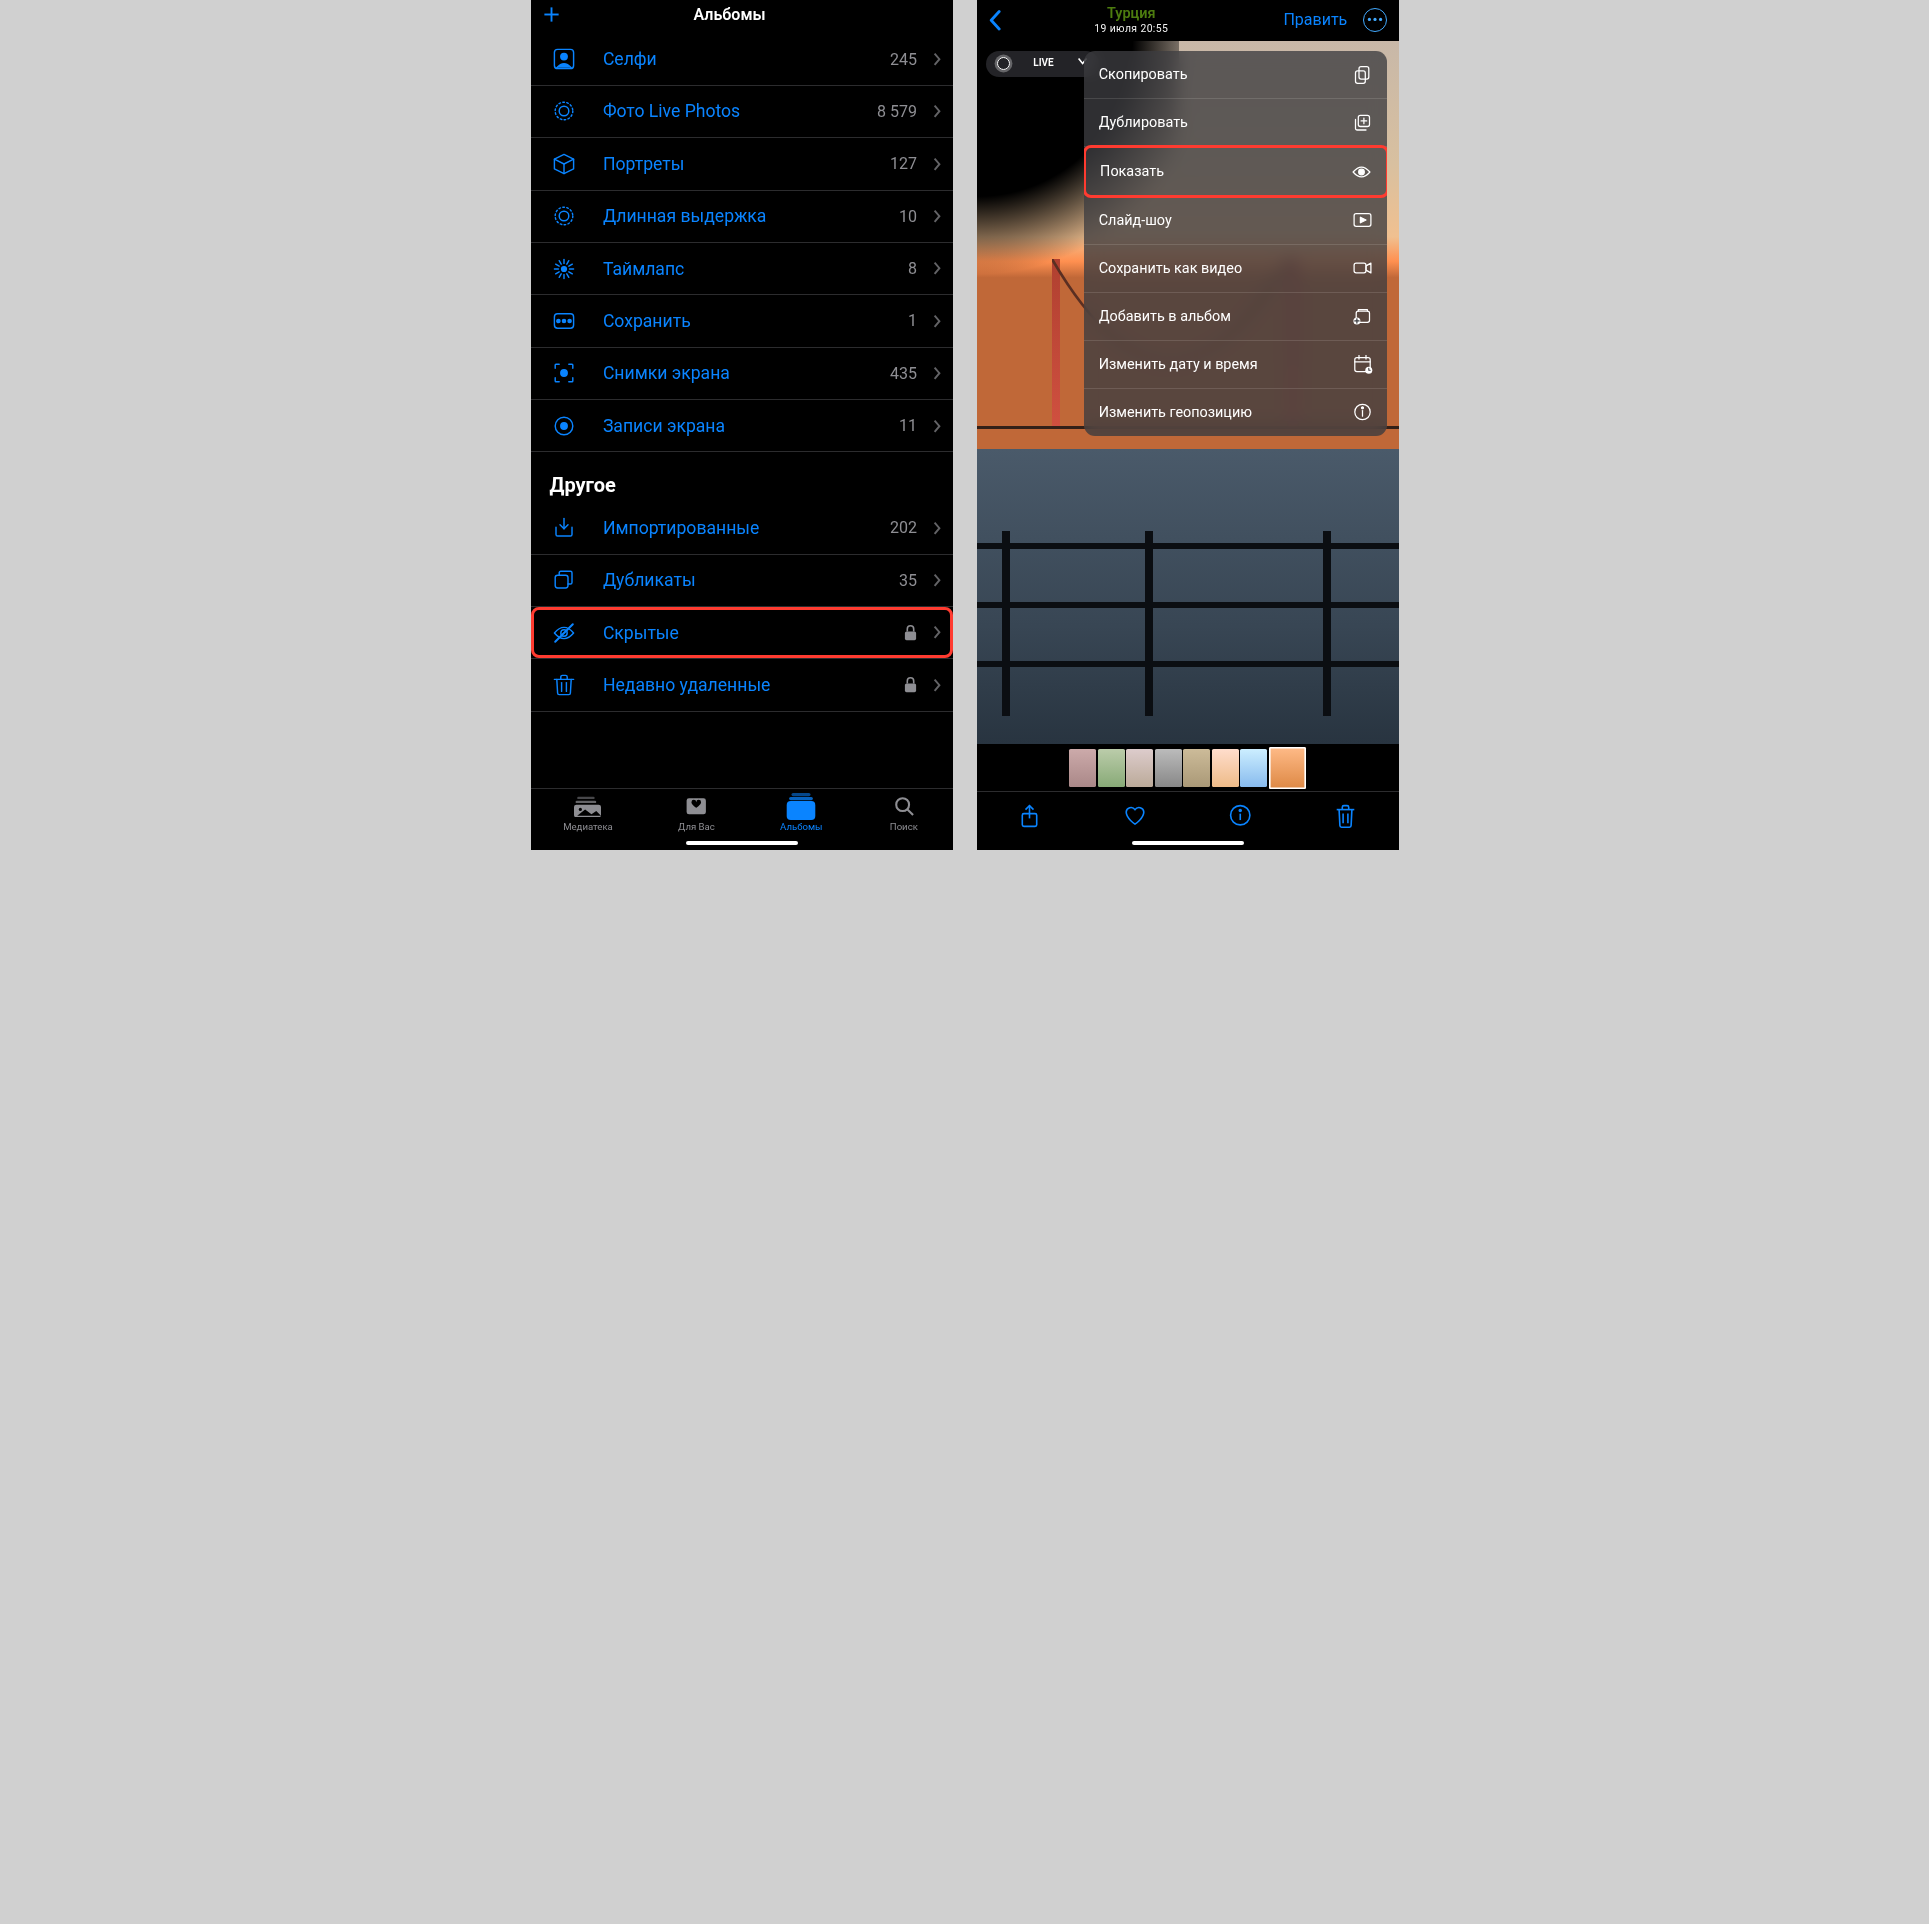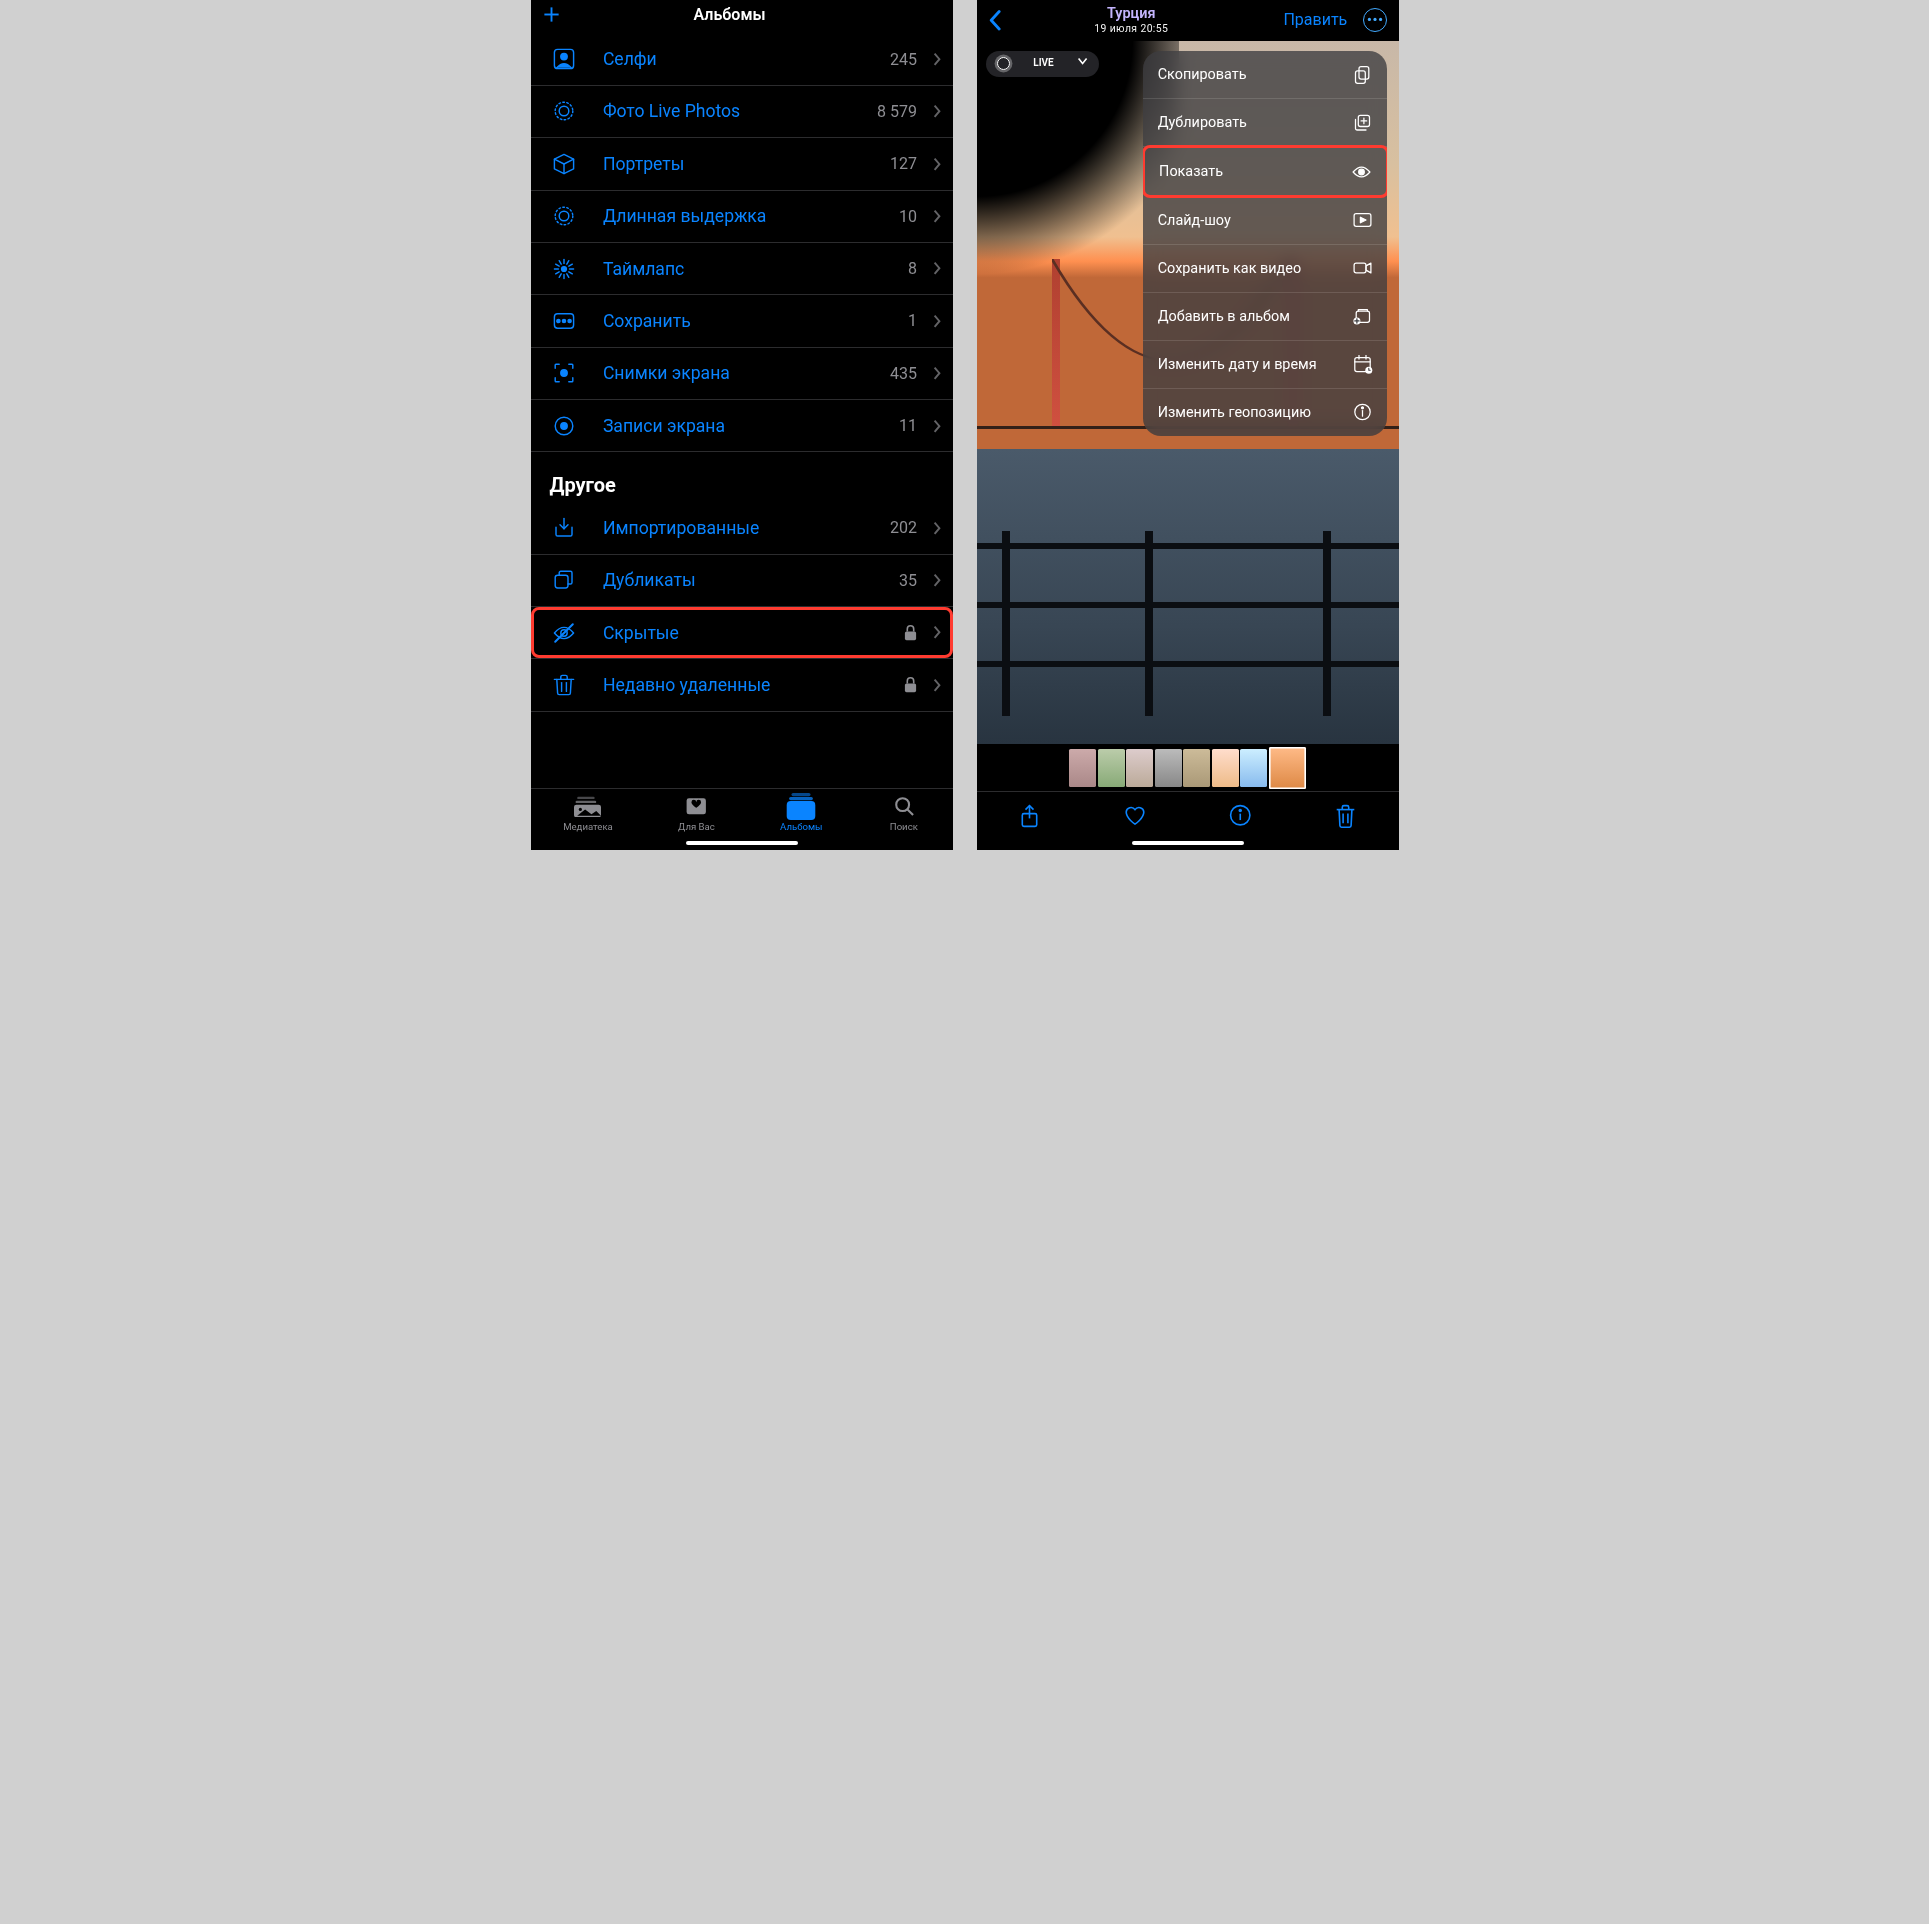--- a/index.html
+++ b/index.html
@@ -26,21 +26,21 @@
   .tab { display:flex; flex-direction:column; align-items:center; color:#8e8e93; font-size:9.6px; gap:3.2px; }
   .tab.active { color:#0a84ff; }
   .tab .ti { width:32px; height:24px; display:flex; align-items:center; justify-content:center; }
   .homebar { height:14.4px; display:flex; justify-content:center; align-items:center; background:#000; }
   .homebar div { width:112px; height:4px; background:#fff; border-radius:2.4px; }
   
   
   .hdr-r { display:flex; align-items:center; justify-content:space-between; padding:4.8px 11.2px 6.4px; }
   .back { color:#0a84ff; font-size:26px; }
   .hdr-center { text-align:center; }
-  .ptitle { color:#c4b5fd; font-size:14.4px; font-weight:600; }
+  .ptitle { color:#4d7c0f; font-size:14.4px; font-weight:600; }
   .psub { color:#fff; font-size:10.4px; opacity:.95; letter-spacing:0.4px; }
   .hdr-actions { display:flex; align-items:center; gap:16px; }
   .edit { color:#0a84ff; font-size:16px;margin-left:23px; }
   .more { width:24px; height:24px; border-radius:50%; border:1.6px solid #42aaff; display:flex; align-items:center; justify-content:center; color:#42aaff; font-size:14.4px; letter-spacing:0.8px; }
   
   .photo-area { flex:1; position:relative; background:#000; overflow:hidden; }
   .sky { position:absolute; left:0; right:0; top:0; height:58%; background:linear-gradient(#c8b8a8 0%, #d8c0a0 30%, #f0c090 48%, #ff9050 54%, #c06838 58%); }
   .sea { position:absolute; left:0; right:0; top:58%; bottom:0; background:linear-gradient(#4a5a6a, #384654 60%, #283440); }
   .bridge { position:absolute; top:31%; left:0; right:0; height:28%; }
   .bridge .tower { position:absolute; width:8px; background:linear-gradient(#b04030,#d05040); top:0; bottom:14%; }
@@ -51,21 +51,21 @@
   .bridge .cable svg { width:100%; height:100%; }
   .rail { position:absolute; left:0; right:0; bottom:4%; height:30%; }
   .rail .bar { position:absolute; left:0; right:0; height:5.6px; background:#0b0e12; }
   .rail .b1{ top:18%; } .rail .b2{ top:46%; } .rail .b3{ top:74%; }
   .rail .post { position:absolute; width:8px; top:12%; bottom:0; background:#0b0e12; }
   .vignette { position:absolute; left:0; top:0; width:48%; height:36%; background:radial-gradient(circle at 0 0, #000 0, #000 48%, transparent 72%); }
   
   .live-badge { position:absolute; top:9.6px; left:9.6px; background:rgba(40,40,44,.88); color:#fff; font-size:10px; font-weight:600; padding:6.4px 11.2px; border-radius:16px; display:flex; align-items:flex-start; gap:23px; }
   .live-ring { width:13px; height:13px; border:1.6px solid #fff; border-radius:50%; box-shadow:0 0 0 2.4px rgba(255,255,255,.3); }
   
-  .ctx-menu { position:absolute; top:51px; right:11.2px; width:244px; background:rgba(60,60,64,.78); backdrop-filter:blur(8px); border-radius:18px; overflow:hidden;text-align:center; }
+  .ctx-menu { position:absolute; top:51px; right:11.2px; width:303px; background:rgba(60,60,64,.78); backdrop-filter:blur(8px); border-radius:11px; overflow:hidden;text-align:center; }
   .ctx-item { display:flex; align-items:center; justify-content:space-between; padding:13px 14.4px; color:#fff; font-size:14.4px; border-bottom:0.4px solid rgba(255,255,255,.12); position:relative; }
   .ctx-item:last-child{ border-bottom:none; }
   .ctx-item .mi { width:21px; height:21px; display:flex; align-items:center; justify-content:center; }
   .ctx-item.hl { border:3.2px solid #ff3b30; border-radius:8px; margin:-1.6px; }
   
   .thumbs { height:47px; background:#000; display:flex; align-items:center; justify-content:center; padding:3.2px 0; gap:1.6px; }
   .thumb { width:27px; height:38px; background:#555; border-radius:1.6px; }
   .thumb.sel { width:37px; height:42px; box-shadow:0 0 0 1.6px #fff inset; }
   .thumb.t0{background:linear-gradient(#caa,#a88);} .thumb.t1{background:linear-gradient(#bca,#8a7);} .thumb.t2{background:linear-gradient(#dcc,#ba9);}
   .thumb.t3{background:linear-gradient(#bbb,#888);} .thumb.t4{background:linear-gradient(#cb9,#a97);} .thumb.t5{background:linear-gradient(#fdc,#eb8);}

